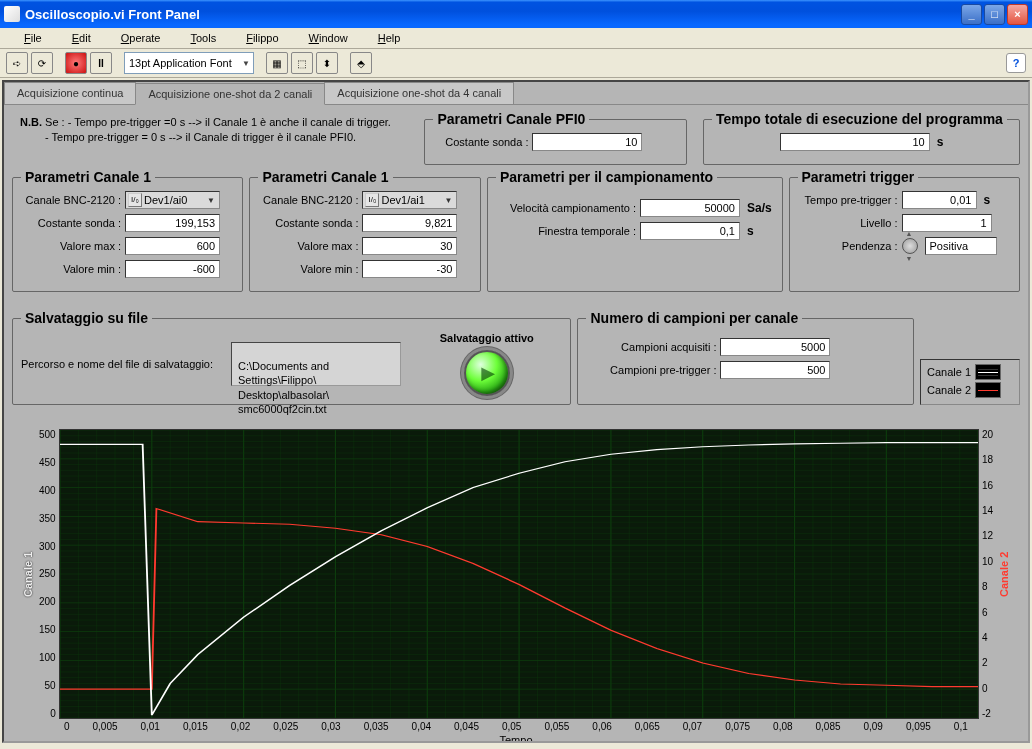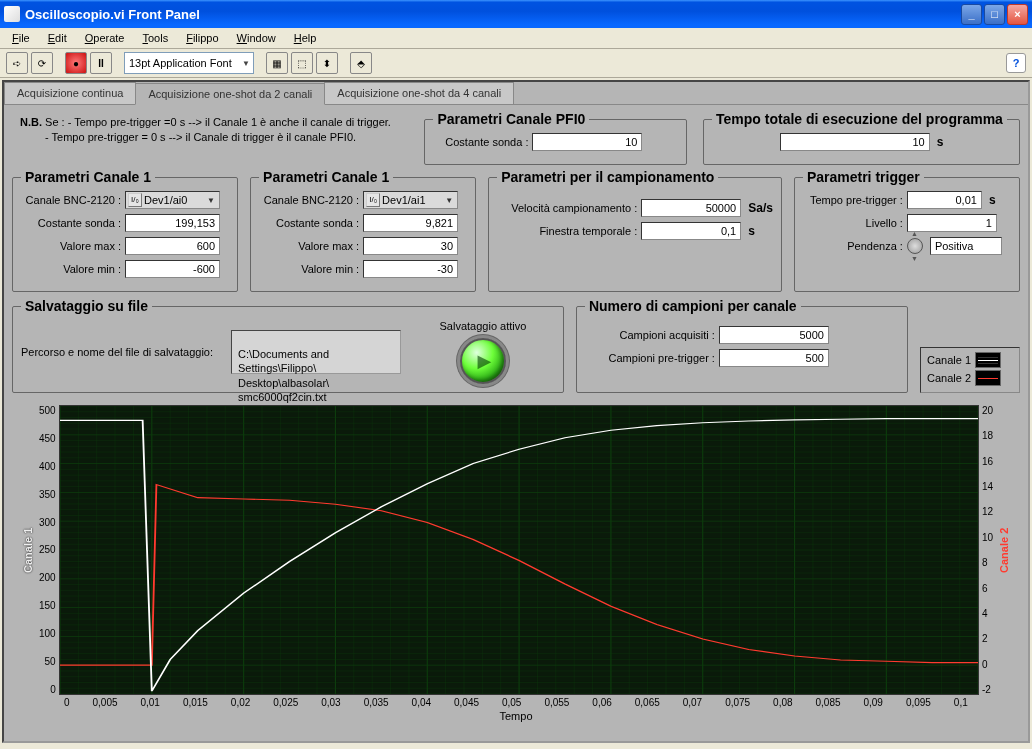--- a/index.html
+++ b/index.html
@@ -3,40 +3,40 @@
 <meta charset="utf-8">
 <style>
 * { box-sizing: border-box; margin: 0; padding: 0; }
 body { font-family: Tahoma, sans-serif; font-size: 11px; background: #ece9d8; overflow: hidden; }
 .titlebar { background: linear-gradient(to bottom, #3d95ff 0%, #0053e1 8%, #0050dd 40%, #0968ff 88%, #0968ff 100%); height: 28px; display: flex; align-items: center; padding: 0 4px; color: white; font-weight: bold; font-size: 13px; }
 .titlebar-icon { width: 16px; height: 16px; background: linear-gradient(135deg,#fff,#ddd); border-radius: 2px; margin-right: 5px; display:inline-block; }
 .titlebar-text { flex: 1; }
 .win-btns { display: flex; gap: 2px; }
 .win-btn { width: 21px; height: 21px; background: linear-gradient(to bottom,#7ba7e8,#3b6fc7); border: 1px solid #1a4aa0; border-radius: 3px; color: white; font-weight: bold; text-align: center; line-height: 18px; font-size: 11px; }
 .win-btn.close { background: linear-gradient(to bottom,#f5a7a0,#e45642); border-color: #c0392b; }
-.menubar { background: #ece9d8; border-bottom: 1px solid #aca899; padding: 2px 6px; display: flex; gap: 6px; font-size: 11px; }
+.menubar { background: #ece9d8; border-bottom: 1px solid #aca899; padding: 2px 18px; display: flex; gap: 18px; font-size: 11px; }
 .menubar span { padding: 2px 6px; cursor: default; }
 .menubar span:first-letter { text-decoration: underline; }
 .toolbar { background: #ece9d8; border-bottom: 1px solid #aca899; padding: 3px 6px; display: flex; align-items: center; gap: 3px; }
 .tb-btn { width: 22px; height: 22px; background: #ece9d8; border: 1px solid #888; border-radius: 2px; display:flex; align-items:center; justify-content:center; font-size:10px; }
 .tb-sep { width: 6px; }
 .font-select { height: 22px; background: white; border: 1px solid #7f9db9; padding: 0 8px 0 4px; font-size: 11px; position: relative; min-width: 130px; display:flex; align-items:center;}
 .font-select::after { content:"▼"; position:absolute; right:3px; font-size:8px; color:#444;}
 .help-icon { margin-left:auto; width:20px; height:20px; background:#fff; border:1px solid #999; border-radius:3px; text-align:center; line-height:18px; color:#0050dd; font-weight:bold;}
 .content { background: #b5b5b5; padding: 0; border: 2px inset #999; margin: 2px; height: calc(749px - 28px - 20px - 30px - 8px); overflow:hidden; }
 .tabs { display: flex; background: #b5b5b5; border-bottom: 1px solid #888; }
 .tab { padding: 4px 12px; background: #c8c8c8; border: 1px solid #888; border-bottom: none; margin-right: -1px; font-size: 11px; color:#333; }
 .tab.active { background: #b5b5b5; border-bottom: 1px solid #b5b5b5; position:relative; top:1px; }
 .panel-body { padding: 6px 8px; background: #b5b5b5; }
 .nb-row { display:flex; gap:16px; margin-bottom:4px; }
 .nb-text { font-size:11px; color:#000; line-height:1.4; }
 .nb-text b { font-weight:bold; }
 fieldset { border: 1px solid #666; border-radius: 2px; padding: 6px 8px 8px; background: #b5b5b5; margin:0; position:relative;}
 fieldset legend { font-size: 14px; font-weight: bold; color: #000; padding: 0 4px; background:#b5b5b5;}
-.row2 { display:flex; gap:12px; margin-bottom:6px;justify-content:space-between; }
+.row2 { display:flex; gap:6px; margin-bottom:18px;justify-content:space-between; }
 .field-row { display:flex; align-items:center; margin-bottom:5px; gap:4px; }
 .field-label { font-size:11px; text-align:right; color:#000; }
 .field-input { background:white; border:1px inset #888; padding:2px 4px; font-size:11px; text-align:right; height:18px; }
 .field-select { background:#dadada; border:1px inset #888; padding:1px 2px; font-size:11px; height:18px; display:flex; align-items:center; position:relative; }
 .field-select .sel-icon { width:14px; height:14px; background:#e5e5e5; border:1px outset #ccc; margin-right:2px; font-size:8px; text-align:center; line-height:12px;}
 .field-select::after { content:"▼"; position:absolute; right:2px; font-size:8px; color:#333; background:#dadada; padding:0 2px;}
 .unit { font-weight:bold; font-size:12px; padding-left:3px;}
 .filebox { background:#d5d5d5; border:1px inset #999; padding:16px 6px; font-size:11px; line-height:1.3; width:170px; height:44px;}
 .led-btn { width:46px; height:46px; border-radius:50%; background:radial-gradient(circle at 35% 30%, #dfffdf, #6eff3a 40%, #2aaa15 70%, #145509); border:2px solid #555; box-shadow: inset -2px -2px 4px rgba(0,0,0,0.4), 0 0 0 3px #888, 0 0 0 4px #666; position:relative;}
 .led-btn::after{content:"▶"; position:absolute; left:50%; top:50%; transform:translate(-40%,-50%); color:rgba(0,60,0,0.6); font-size:18px;}
@@ -218,21 +218,21 @@
 
     <div class="row2" style="align-items:stretch;">
       <fieldset style="flex:1.7;">
         <legend>Salvataggio su file</legend>
         <div style="display:flex; align-items:center; gap:10px;">
           <div class="field-label" style="width:200px; text-align:left;">Percorso e nome del file di salvataggio:</div>
           <div class="filebox"><span style="white-space:pre-line;">C:\Documents and Settings\Filippo\
 Desktop\albasolar\
 smc6000qf2cin.txt</span></div>
           <div style="flex:1; text-align:center;">
-            <div style="font-weight:normal; margin-bottom:6px;">Salvataggio attivo</div>
+            <div style="font-weight:bold; margin-bottom:6px;">Salvataggio attivo</div>
             <div class="led-btn" style="margin:0 auto;"></div>
           </div>
         </div>
       </fieldset>
 
       <fieldset style="flex:1;">
         <legend>Numero di campioni per canale</legend>
         <div style="height:6px;"></div>
         <div class="field-row">
             <div class="field-label" style="width:130px;">Campioni acquisiti :</div>

